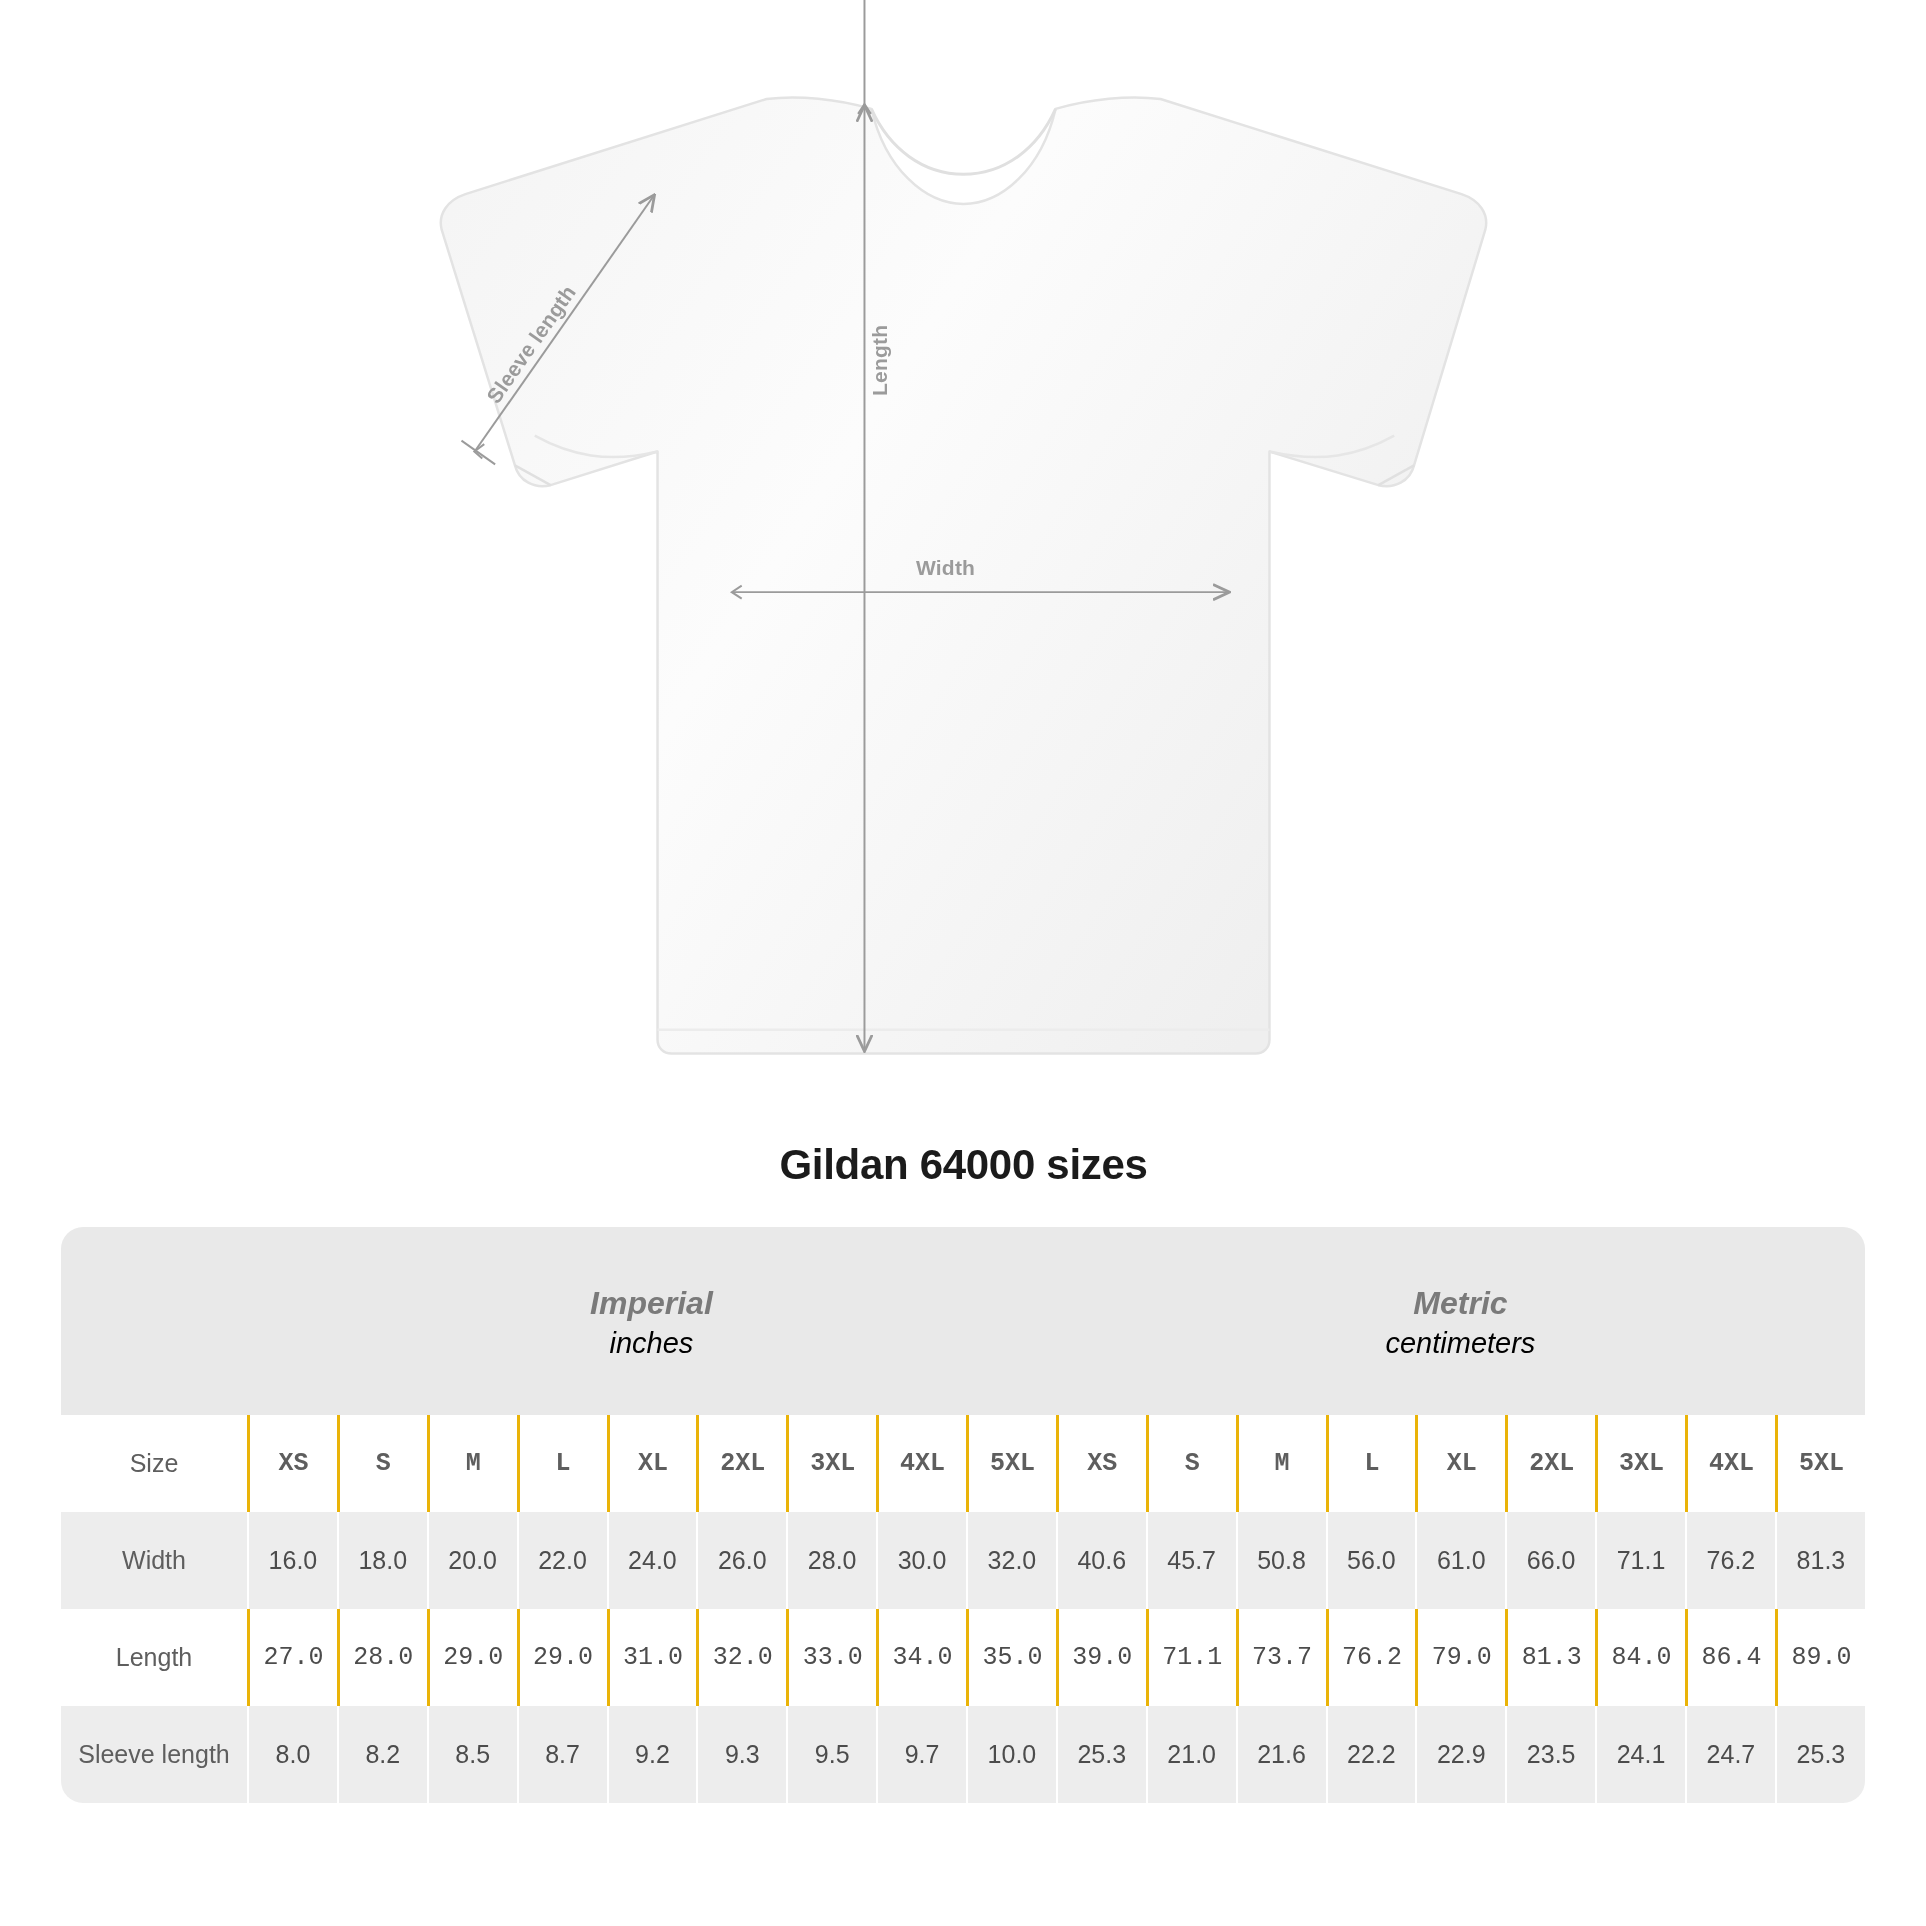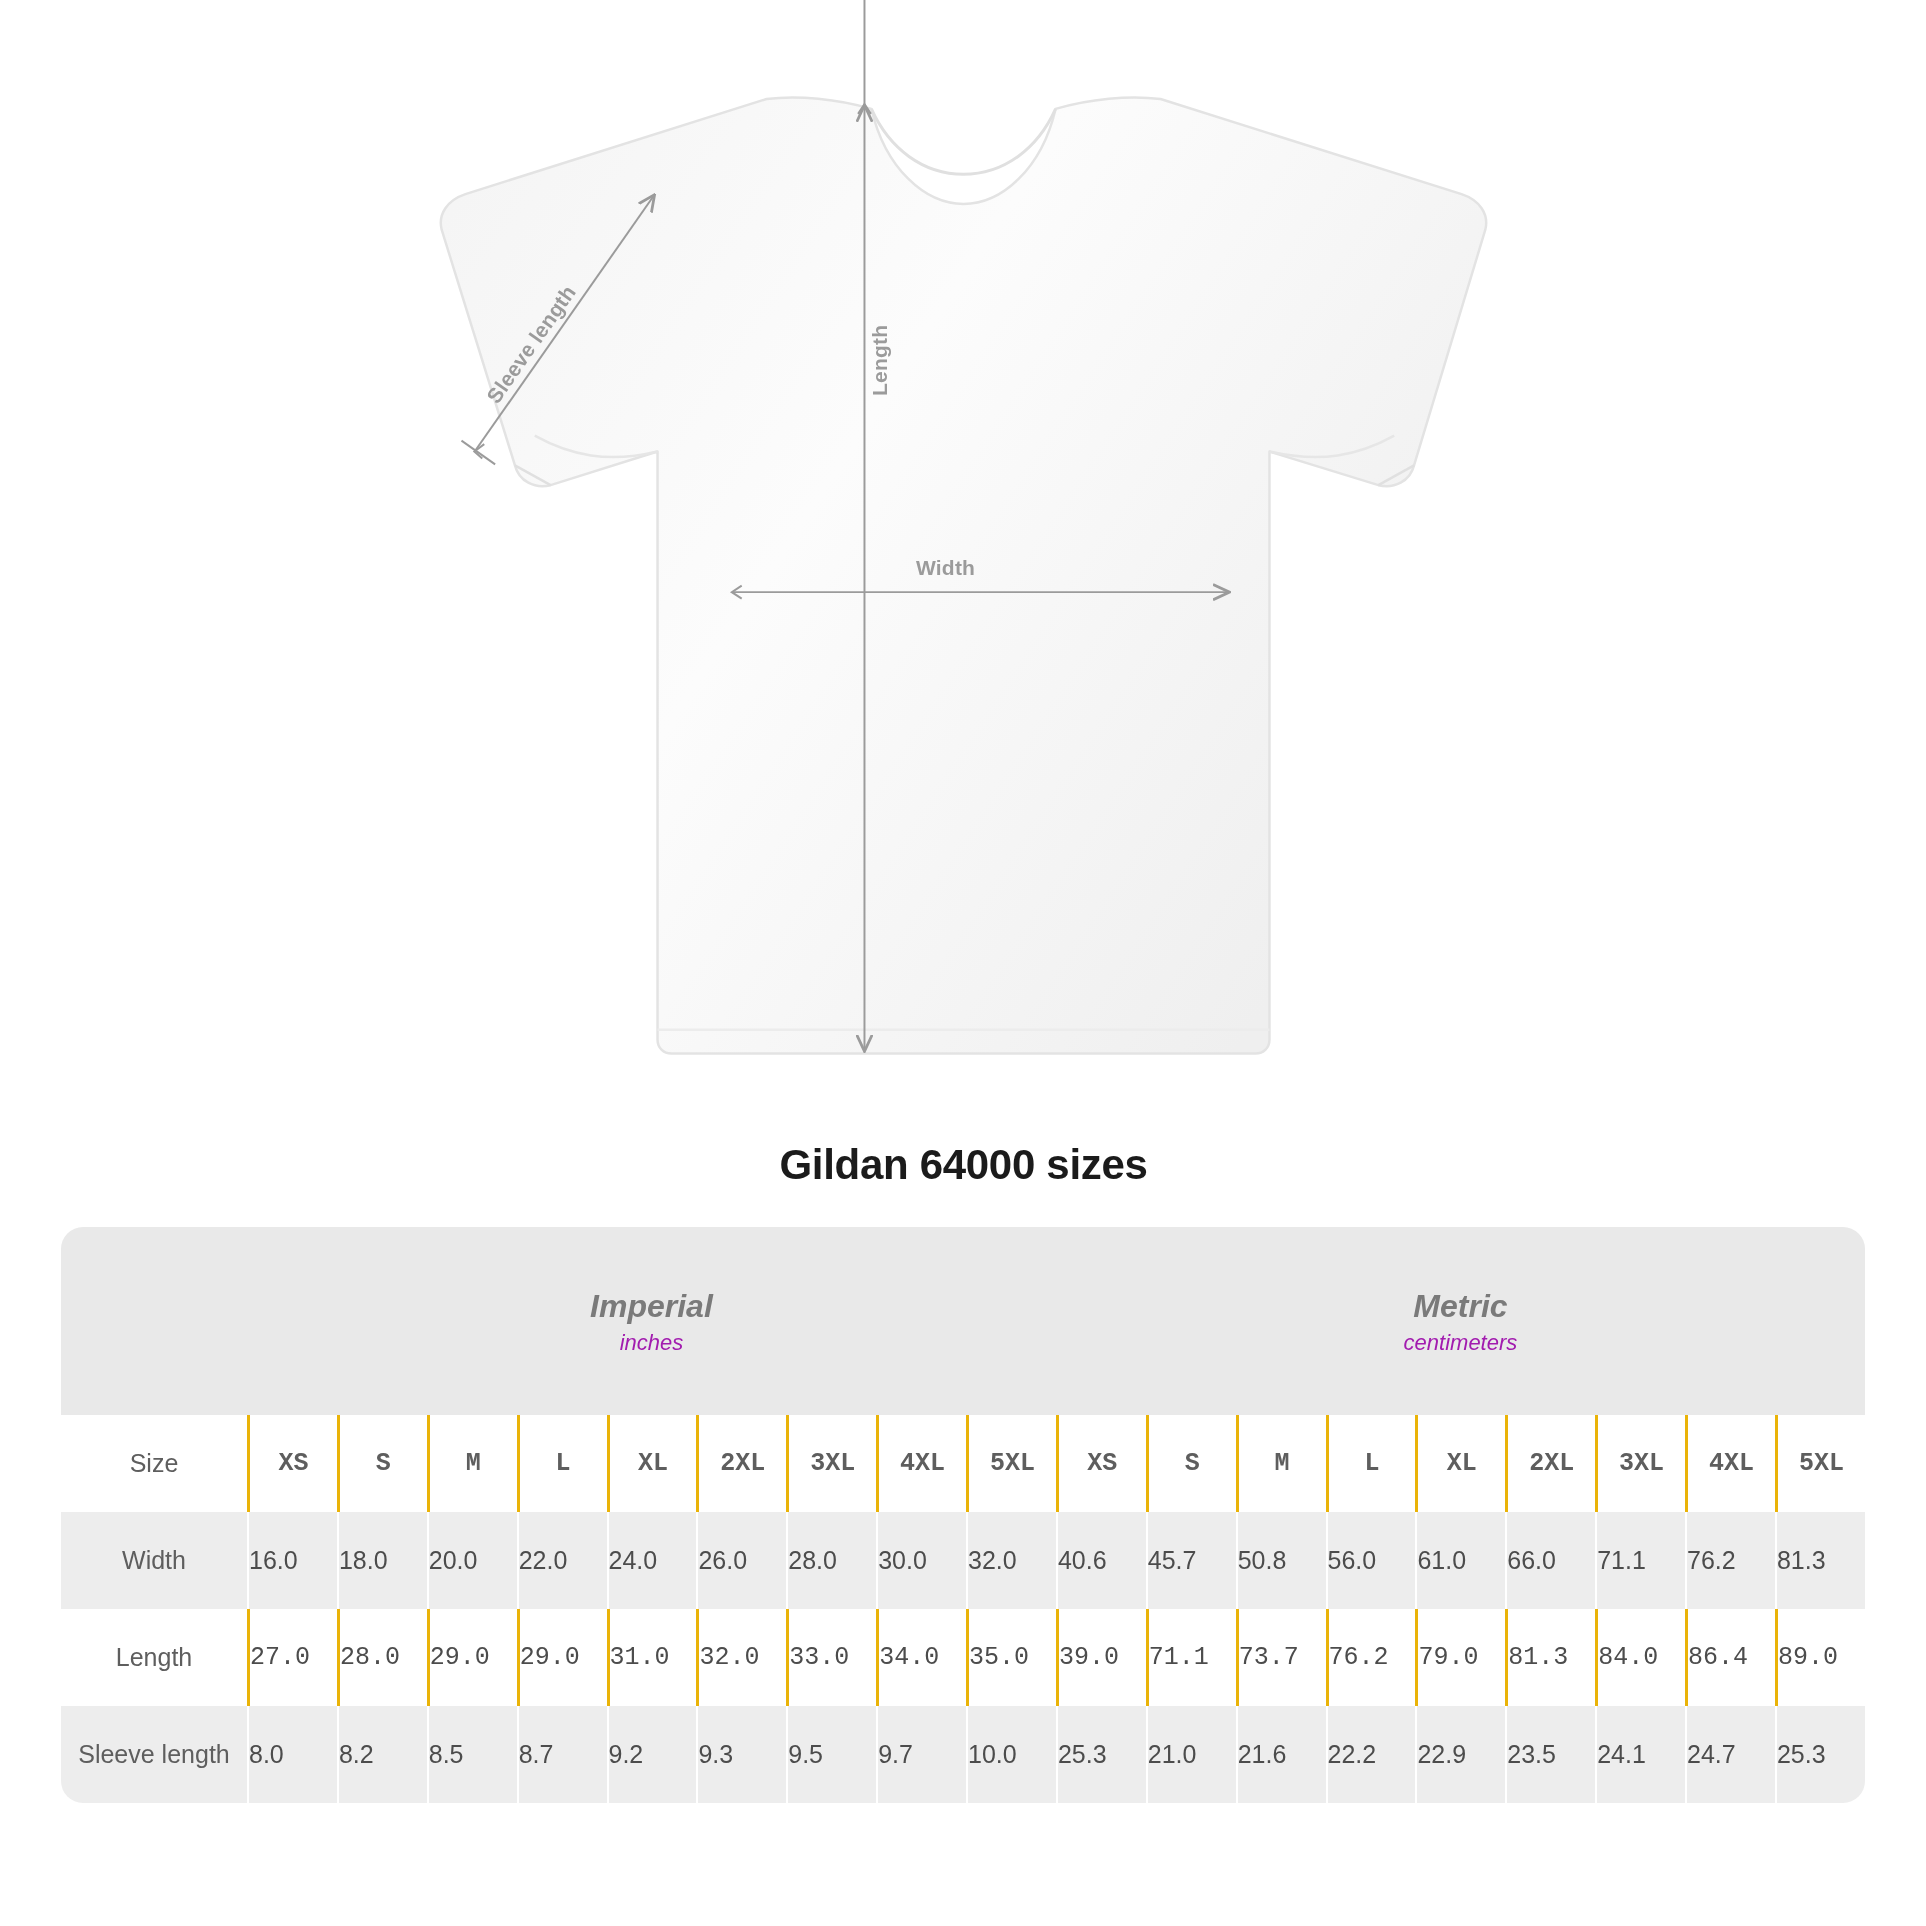--- a/index.html
+++ b/index.html
@@ -100,23 +100,23 @@
     vertical-align: middle;
   }
   .unit-head .u-name {
     font-size: 32px;
     font-weight: bold;
     font-style: italic;
     color: #7a7a7a;
     line-height: 1.25;
   }
   .unit-head .u-sub {
-    font-size: 22px;
+    font-size: 29px;
     font-style: italic;
-    color: #a21caf;
+    color: #000000;
     padding-top: 4px;
   }
   .corner-cell {
     background: #e9e9e9;
   }
 
   .row-label {
     font-size: 25px;
     font-weight: normal;
     color: #5e5e5e;
@@ -128,20 +128,21 @@
     font-size: 25px;
     font-weight: bold;
     color: #5e5e5e;
     text-align: center;
     vertical-align: middle;
     height: 97px;
   }
   .val-cell {
     font-size: 25px;
     color: #4c4c4c;
+    text-align: center;
     vertical-align: middle;
     height: 97px;
   }
   tr.band-white td { background: #ffffff; }
   tr.band-grey td { background: #ededed; }
 
   
   .val-cell, .hdr-cell {
     border-left: 2px solid #ffffff;
   }

